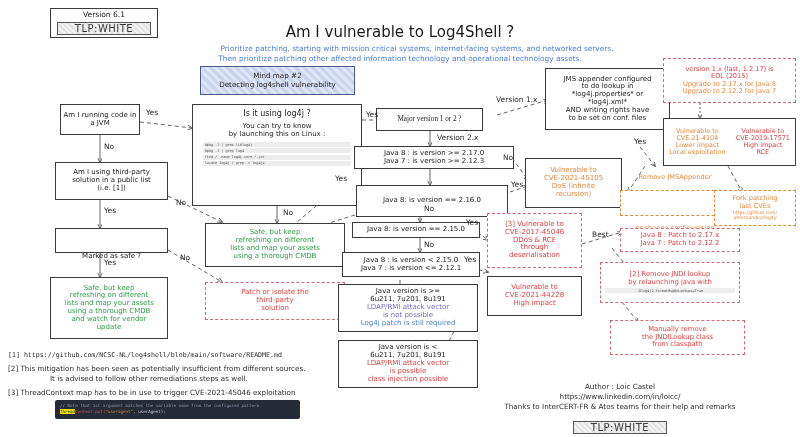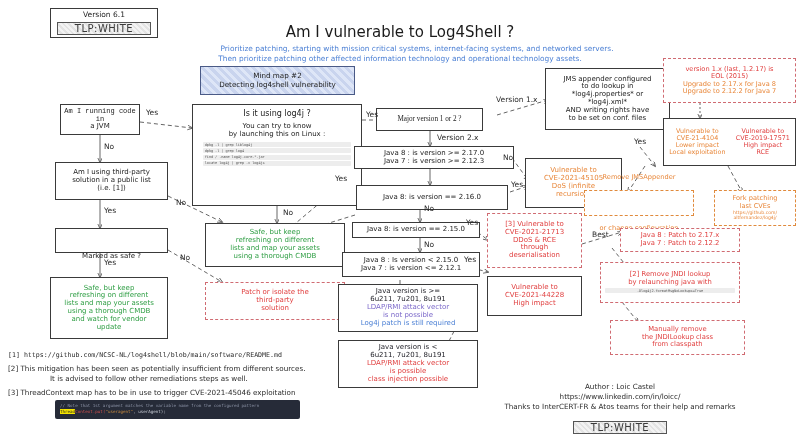--- a/index.html
+++ b/index.html
@@ -123,21 +123,21 @@
 
 <div class="sub" style="left:0;top:44px;width:800px;font-size:7.4px;padding-left:17px;">Prioritize patching, starting with mission critical systems, internet-facing systems, and networked servers.</div>
 <div class="sub" style="left:0;top:54px;width:800px;font-size:7.4px;">Then prioritize patching other affected information technology and operational technology assets.</div>
 
 <div class="box hatch" style="left:200px;top:66px;width:155px;height:29px;">
   <span style="font-size:7.2px;">Mind map #2</span>
   <span style="font-size:7.2px;">Detecting log4shell vulnerability</span>
 </div>
 
 <div class="box solid" style="left:60px;top:104px;width:80px;height:31px;">
-  <span style="font-size:7px;font-family:Liberation Mono, monospace;">Am I running code in</span>
+  <span style="font-size:7px;">Am I running code in</span>
   <span style="font-size:7px;">a JVM</span>
 </div>
 
 <div class="box solid" style="left:55px;top:162px;width:113px;height:38px;">
   <span style="font-size:7px;">Am I using third-party</span>
   <span style="font-size:7px;">solution in a public list</span>
   <span style="font-size:7px;">(i.e. [1])</span>
 </div>
 
 <div class="box solid" style="left:55px;top:228px;width:113px;height:25px;">
@@ -178,21 +178,21 @@
 
 <div class="box solid" style="left:376px;top:108px;width:107px;height:23px;font-family:Liberation Serif, serif;">
   <span style="font-size:7.2px;">Major version 1 or 2 ?</span>
 </div>
 
 <div class="box solid" style="left:354px;top:146px;width:160px;height:23px;">
   <span style="font-size:7px;">Java 8 : is version &gt;= 2.17.0</span>
   <span style="font-size:7px;">Java 7 : is version &gt;= 2.12.3</span>
 </div>
 
-<div class="box solid" style="left:356px;top:185px;width:152px;height:25px;">
+<div class="box solid" style="left:356px;top:185px;width:152px;height:32px;">
   <span style="font-size:7px;">Java 8: is version == 2.16.0</span>
 </div>
 
 <div class="box solid" style="left:352px;top:222px;width:128px;height:16px;">
   <span style="font-size:7px;">Java 8: is version == 2.15.0</span>
 </div>
 
 <div class="box solid" style="left:342px;top:252px;width:138px;height:25px;">
   <span style="font-size:7px;">Java 8 : Is version &lt; 2.15.0</span>
   <span style="font-size:7px;">Java 7 : is version &lt;= 2.12.1</span>
@@ -216,21 +216,21 @@
 
 <div class="box solid t-orange" style="left:525px;top:158px;width:97px;height:50px;">
   <span style="font-size:7px;">Vulnerable to</span>
   <span style="font-size:7px;">CVE-2021-45105</span>
   <span style="font-size:7px;">DoS (infinite</span>
   <span style="font-size:7px;">recursion)</span>
 </div>
 
 <div class="box dashed t-red" style="left:487px;top:213px;width:95px;height:55px;">
   <span style="font-size:7px;">[3] Vulnerable to</span>
-  <span style="font-size:7px;">CVE-2021-21713</span>
+  <span style="font-size:7px;">CVE-2017-45046</span>
   <span style="font-size:7px;">DDoS &amp; RCE</span>
   <span style="font-size:7px;">through</span>
   <span style="font-size:7px;">deserialisation</span>
 </div>
 
 <div class="box solid t-red" style="left:487px;top:276px;width:95px;height:40px;">
   <span style="font-size:7px;">Vulnerable to</span>
   <span style="font-size:7px;">CVE-2021-44228</span>
   <span style="font-size:7px;">High impact</span>
 </div>
@@ -259,21 +259,21 @@
     <span style="font-size:6.4px;" class="t-orange">Local exploitation</span>
   </div>
   <div style="display:flex;flex-direction:column;align-items:center;">
     <span style="font-size:6.4px;" class="t-red">Vulnerable to</span>
     <span style="font-size:6.4px;" class="t-red">CVE-2019-17571</span>
     <span style="font-size:6.4px;" class="t-red">High impact</span>
     <span style="font-size:6.4px;" class="t-red">RCE</span>
   </div>
 </div>
 
-<div class="box dashed-o t-orange" style="left:584px;top:190px;width:110px;height:26px;gap:44px;">
+<div class="box dashed-o t-orange" style="left:620px;top:190px;width:110px;height:26px;gap:44px;">
   <span style="font-size:6.6px;">Remove JMSAppender</span>
   <span style="font-size:6.6px;">or change configuration</span>
 </div>
 
 <div class="box dashed-o t-orange" style="left:714px;top:190px;width:82px;height:36px;">
   <span style="font-size:6.6px;">Fork patching</span>
   <span style="font-size:6.6px;">last CVEs</span>
   <span style="font-size:4.6px;">https://github.com/</span>
   <span style="font-size:4.6px;">altfernandez/log4j/</span>
 </div>

